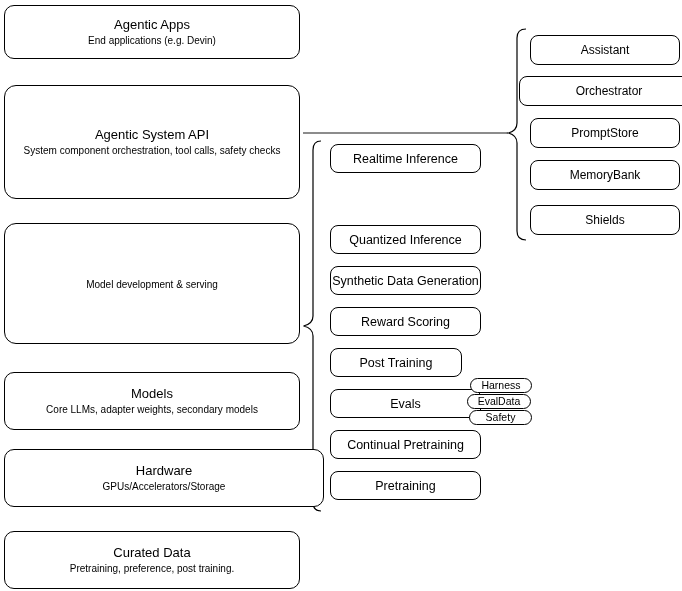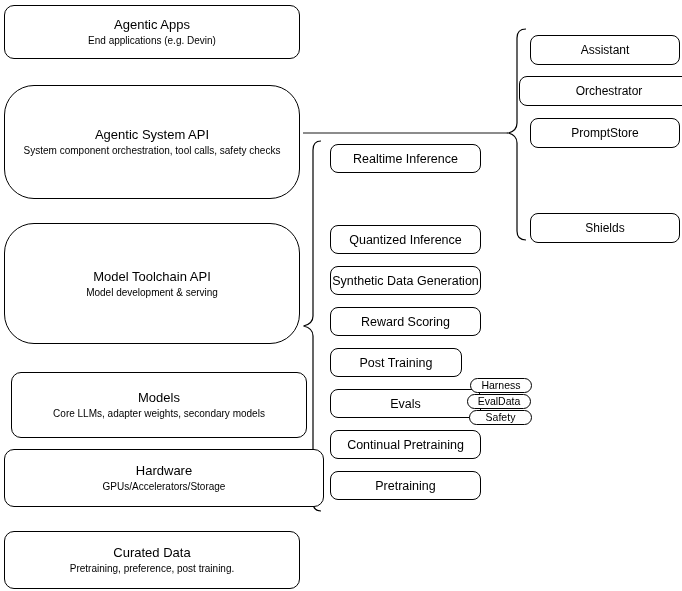--- a/index.html
+++ b/index.html
@@ -8,21 +8,21 @@
     font-family:"Liberation Sans", sans-serif; color:#000; overflow:hidden;
   }
   .node {
     position:absolute; background:#ffffff; border:1px solid #000000;
     box-sizing:border-box; display:flex; flex-direction:column;
     align-items:center; justify-content:center; text-align:center;
   }
   .lbox .t { font-size:13px; line-height:15px; }
   .lbox .s { font-size:10px; line-height:12px; margin-top:3px; }
   .r10 { border-radius:10px; }
-  .r26 { border-radius:30px; }
+  .r26 { border-radius:12px; }
   .mbox { border-radius:8px; font-size:12.5px; }
   .rbox { border-radius:8px; font-size:12px; }
   .pill { border-radius:999px; font-size:10.5px; line-height:11px; }
   svg.overlay { position:absolute; left:0; top:0; pointer-events:none; }
 </style>
 </head>
 <body>
 
 <div class="canvas">
 
@@ -41,25 +41,24 @@
     <div class="t">Agentic Apps</div>
     <div class="s">End applications (e.g. Devin)</div>
   </div>
 
   <div class="node lbox r26" style="left:4px;top:85px;width:296px;height:114px">
     <div class="t">Agentic System API</div>
     <div class="s">System component orchestration, tool calls, safety checks</div>
   </div>
 
   <div class="node lbox r26" style="left:4px;top:223px;width:296px;height:121px">
-    <div class="t">Model Toolchain API</div>
     <div class="s">Model development &amp; serving</div>
   </div>
 
-  <div class="node lbox r10" style="left:11px;top:372px;width:296px;height:66px">
+  <div class="node lbox r10" style="left:4px;top:372px;width:296px;height:58px">
     <div class="t">Models</div>
     <div class="s">Core LLMs, adapter weights, secondary models</div>
   </div>
 
   <div class="node lbox r10" style="left:4px;top:449px;width:320px;height:58px">
     <div class="t">Hardware</div>
     <div class="s">GPUs/Accelerators/Storage</div>
   </div>
 
   <div class="node lbox r10" style="left:4px;top:531px;width:296px;height:58px">
@@ -76,15 +75,16 @@
   <div class="node mbox" style="left:330px;top:430px;width:151px;height:29px">Continual Pretraining</div>
   <div class="node mbox" style="left:330px;top:471px;width:151px;height:29px">Pretraining</div>
 
   <div class="node pill" style="left:470px;top:378px;width:62px;height:15px">Harness</div>
   <div class="node pill" style="left:467px;top:394px;width:64px;height:15px">EvalData</div>
   <div class="node pill" style="left:469px;top:410px;width:63px;height:15px">Safety</div>
 
   <div class="node rbox" style="left:530px;top:35px;width:150px;height:30px">Assistant</div>
   <div class="node rbox" style="left:519px;top:76px;width:180px;height:30px">Orchestrator</div>
   <div class="node rbox" style="left:530px;top:118px;width:150px;height:30px">PromptStore</div>
-  <div class="node rbox" style="left:530px;top:213px;width:150px;height:30px">Shields</div>
+  <div class="node rbox" style="left:530px;top:160px;width:150px;height:30px">MemoryBank</div>
+  <div class="node rbox" style="left:530px;top:205px;width:150px;height:30px">Shields</div>
 
 </div>
 
 </body></html>

